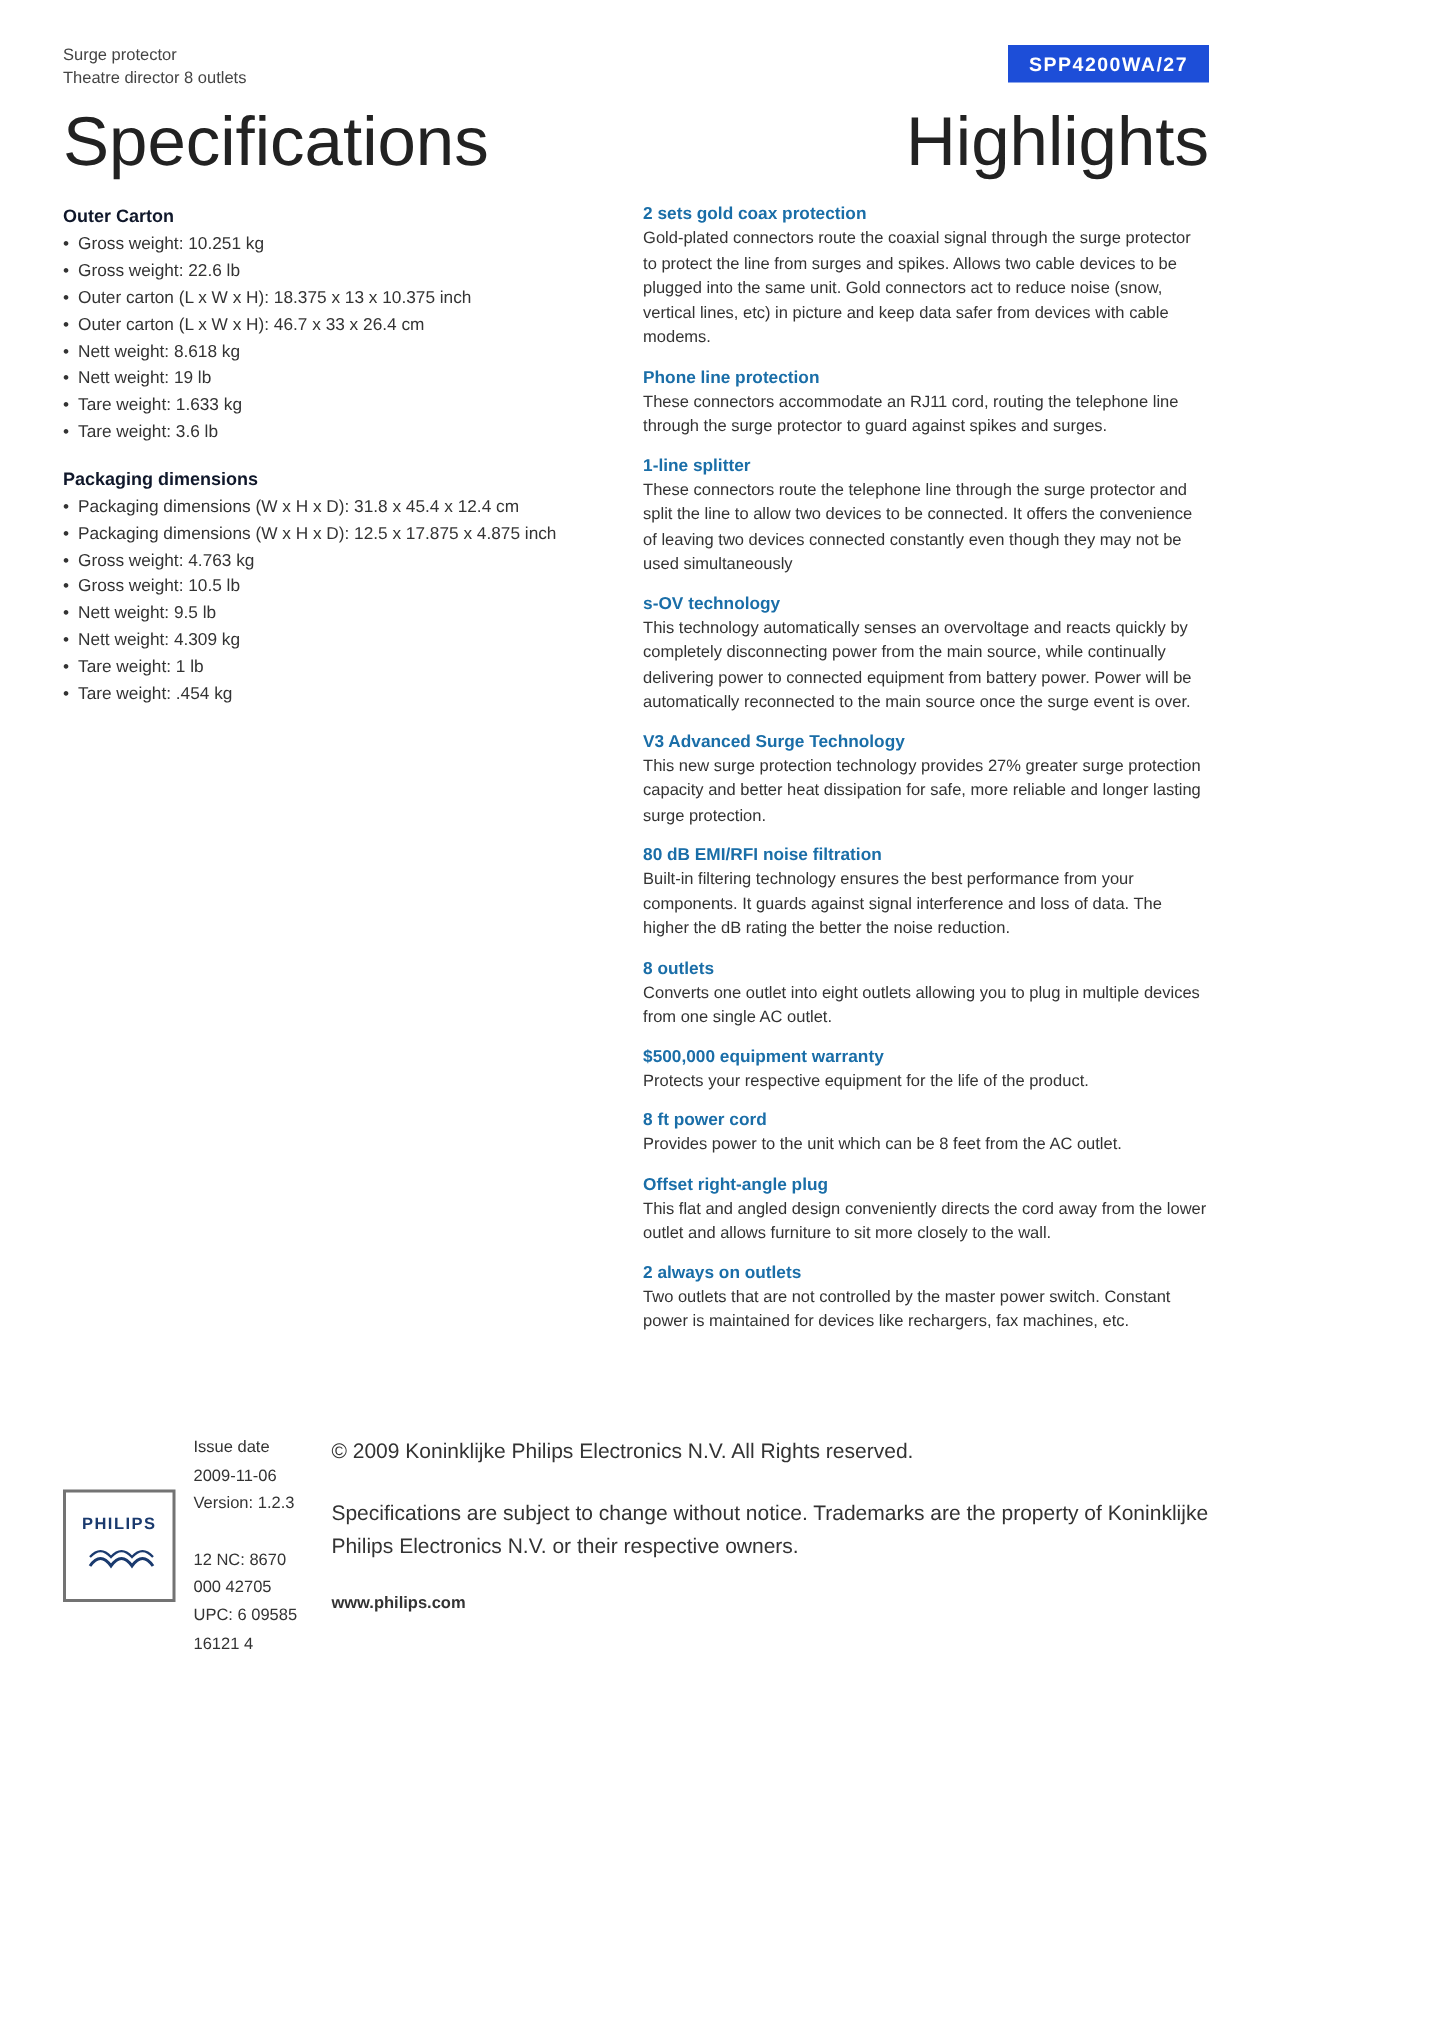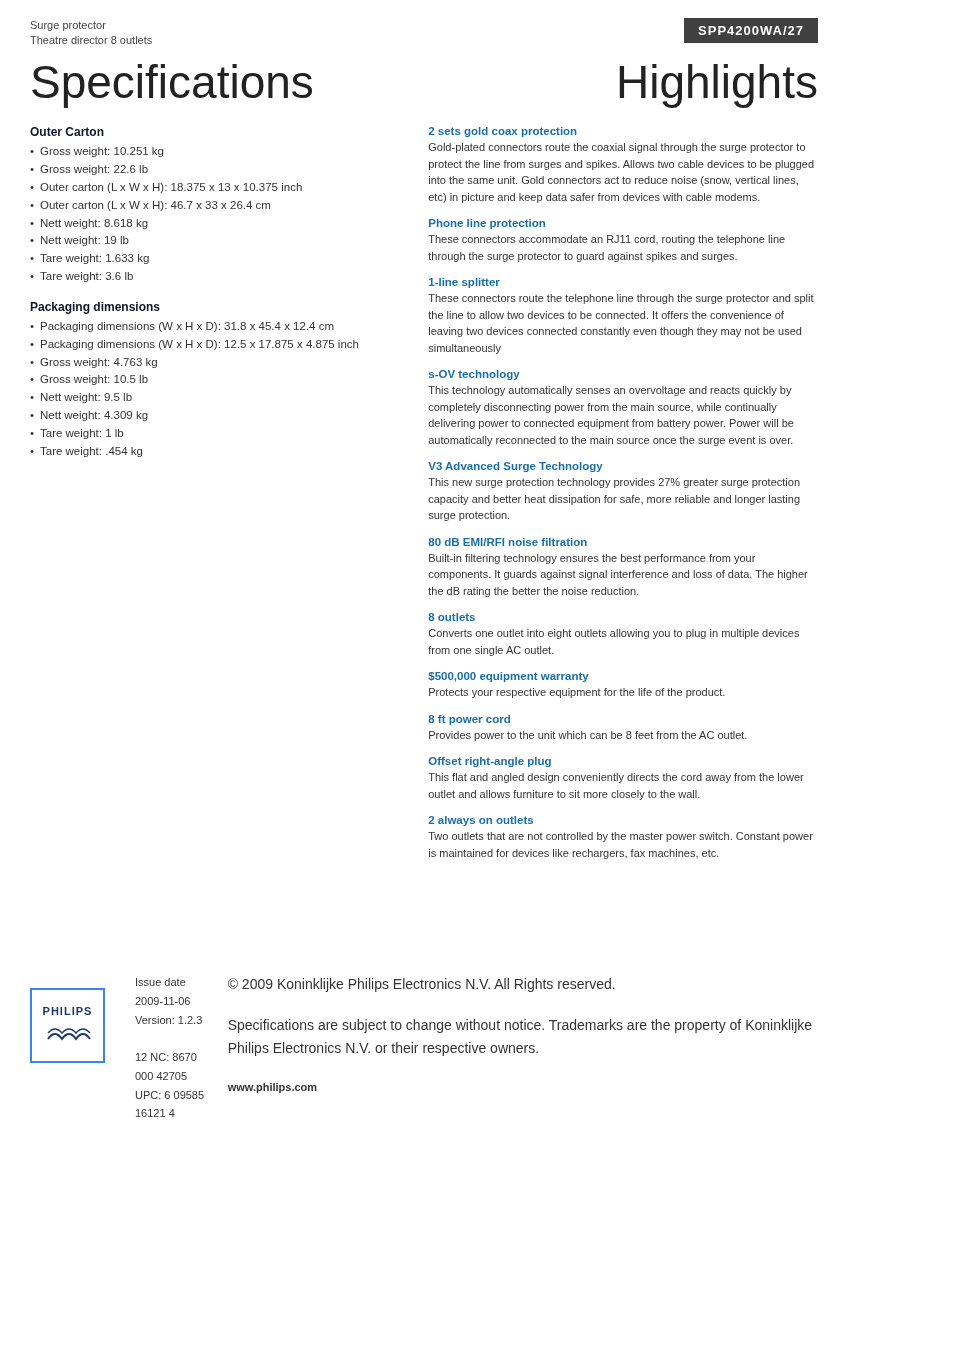--- a/index.html
+++ b/index.html
@@ -8,38 +8,38 @@
       font-size: 12px;
       color: #222;
       background: #fff;
       width: 954px;
       min-height: 1350px;
     }
 
     .page-wrapper {
       width: 848px;
       min-height: 1350px;
-      padding: 0;
+      padding: 12px;
       position: relative;
     }
 
     
     .header {
       display: flex;
       justify-content: space-between;
       align-items: flex-start;
       padding: 18px 30px 4px 30px;
     }
     .header-left {
       font-size: 11px;
       color: #444;
       line-height: 1.4;
     }
     .product-code-box {
-      background: #404040;
+      background: #1d4ed8;
       color: #fff;
       font-size: 13px;
       font-weight: bold;
       padding: 5px 14px;
       letter-spacing: 1px;
     }
 
     
     .main-content {
       display: flex;
@@ -125,45 +125,44 @@
     .footer {
       display: flex;
       align-items: center;
       padding: 24px 30px 20px 30px;
       margin-top: 30px;
       border-top: none;
     }
     .footer-logo {
       width: 75px;
       height: 75px;
-      border: 2px solid #3b82f6;
+      border: 2px solid #737373;
       display: flex;
       align-items: center;
       justify-content: center;
-      margin-right: 30px;
+      margin-right: 12px;
       flex-shrink: 0;
     }
     .philips-logo-text {
       font-size: 11px;
       font-weight: bold;
       color: #1a3a6e;
       letter-spacing: 1px;
       display: block;
       text-align: center;
     }
     .philips-logo-waves {
       margin-top: 4px;
     }
     .footer-info {
       display: flex;
       gap: 16px;
       font-size: 11px;
       color: #333;
       line-height: 1.7;
-      margin-top: 46px;
     }
     .footer-col {
       display: flex;
       flex-direction: column;
     }
     .footer-label {
       font-size: 11px;
       color: #333;
     }
     .footer-website {

